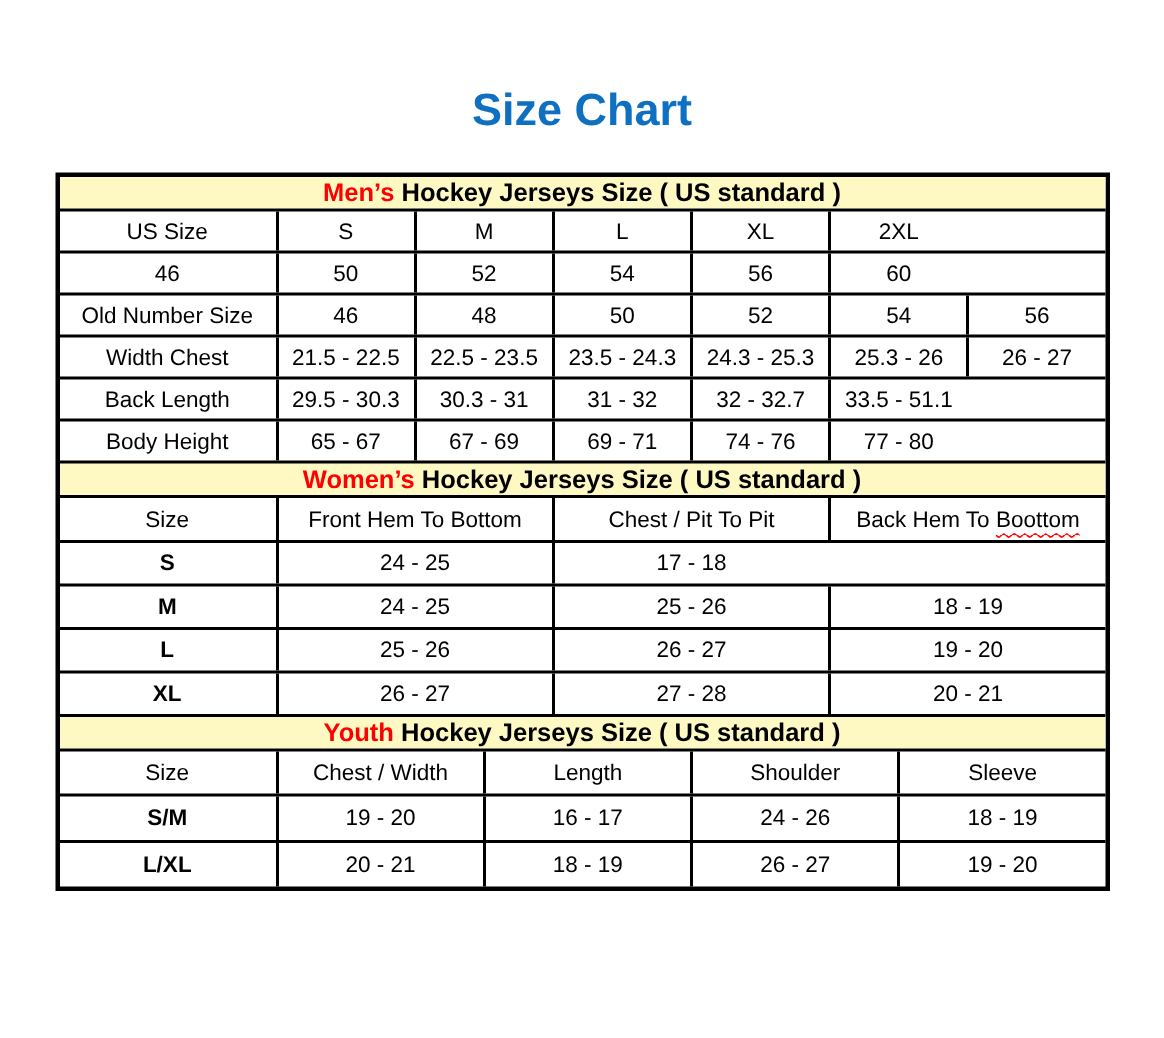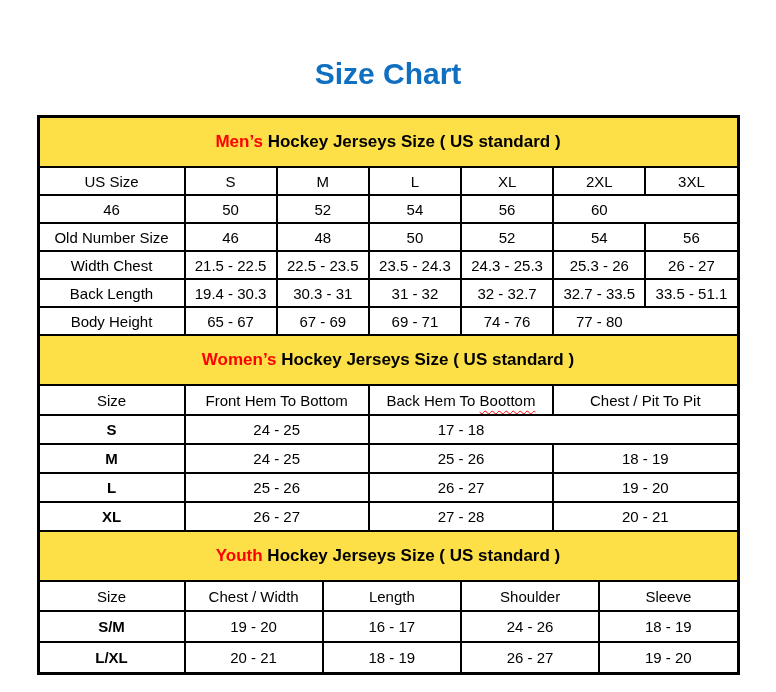--- a/index.html
+++ b/index.html
@@ -25,23 +25,23 @@
     color: #0F70C2;
     letter-spacing: 0px;
   }
   .size-table {
     width: 697px;
     margin: 0 auto;
     border: 3px solid #000000;
     background: #FFFFFF;
   }
   .section-header {
-    background: #fde047;
+    background: #fef9c3;
     border-top: 2px solid #000000;
-    height: 48px;
+    height: 21px;
     display: flex;
     align-items: center;
     justify-content: center;
     font-size: 17px;
     font-weight: bold;
     white-space: pre;
   }
   .size-table > .section-header:first-child {
     border-top: none;
   }
@@ -89,21 +89,20 @@
 
   <div class="size-table" id="table-root">
       <div class="section-header"><span class="hl">Men’s</span><span> Hockey Jerseys Size ( US standard )</span></div>
       <div class="trow head-row cols-mens section-mens">
         <div class="cell head-cell">US Size</div>
         <div class="cell head-cell">S</div>
         <div class="cell head-cell">M</div>
         <div class="cell head-cell">L</div>
         <div class="cell head-cell">XL</div>
         <div class="cell head-cell">2XL</div>
-        <div class="cell head-cell">3XL</div>
       </div>
       <div class="trow cols-mens section-mens">
         <div class="cell">46</div>
         <div class="cell">50</div>
         <div class="cell">52</div>
         <div class="cell">54</div>
         <div class="cell">56</div>
         <div class="cell">60</div>
       </div>
       <div class="trow cols-mens section-mens">
@@ -119,41 +118,40 @@
         <div class="cell row-label">Width Chest</div>
         <div class="cell">21.5 - 22.5</div>
         <div class="cell">22.5 - 23.5</div>
         <div class="cell">23.5 - 24.3</div>
         <div class="cell">24.3 - 25.3</div>
         <div class="cell">25.3 - 26</div>
         <div class="cell">26 - 27</div>
       </div>
       <div class="trow cols-mens section-mens">
         <div class="cell row-label">Back Length</div>
-        <div class="cell">19.4 - 30.3</div>
+        <div class="cell">29.5 - 30.3</div>
         <div class="cell">30.3 - 31</div>
         <div class="cell">31 - 32</div>
         <div class="cell">32 - 32.7</div>
-        <div class="cell">32.7 - 33.5</div>
         <div class="cell">33.5 - 51.1</div>
       </div>
       <div class="trow cols-mens section-mens">
         <div class="cell row-label">Body Height</div>
         <div class="cell">65 - 67</div>
         <div class="cell">67 - 69</div>
         <div class="cell">69 - 71</div>
         <div class="cell">74 - 76</div>
         <div class="cell">77 - 80</div>
       </div>
       <div class="section-header"><span class="hl">Women’s</span><span> Hockey Jerseys Size ( US standard )</span></div>
       <div class="trow head-row cols-womens section-womens">
         <div class="cell head-cell">Size</div>
         <div class="cell head-cell">Front Hem To Bottom</div>
+        <div class="cell head-cell">Chest / Pit To Pit</div>
         <div class="cell head-cell"><span>Back Hem To </span><span class="wavy">Boottom</span></div>
-        <div class="cell head-cell">Chest / Pit To Pit</div>
       </div>
       <div class="trow cols-womens section-womens">
         <div class="cell row-label">S</div>
         <div class="cell">24 - 25</div>
         <div class="cell">17 - 18</div>
       </div>
       <div class="trow cols-womens section-womens">
         <div class="cell row-label">M</div>
         <div class="cell">24 - 25</div>
         <div class="cell">25 - 26</div>

